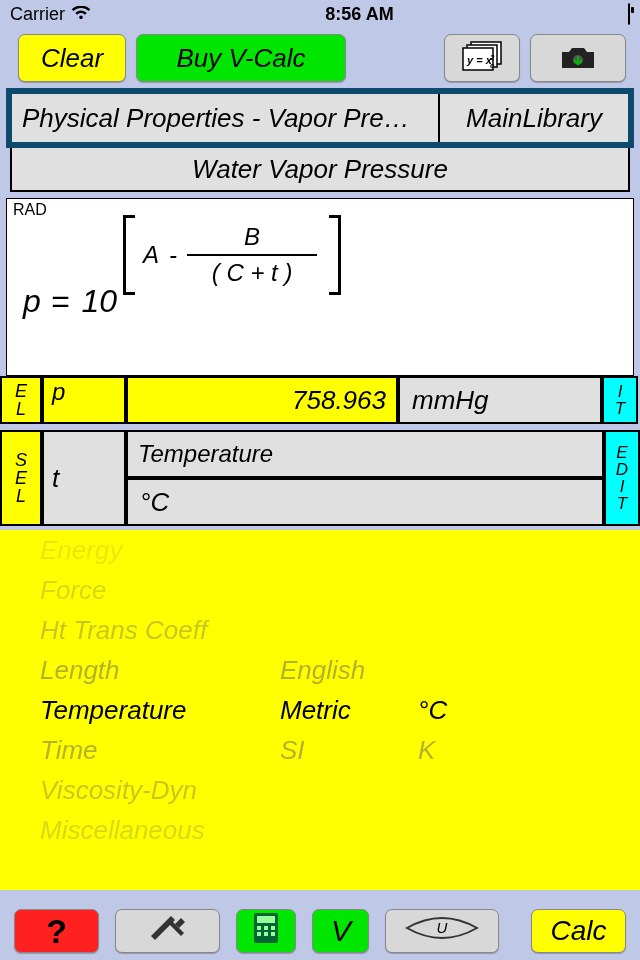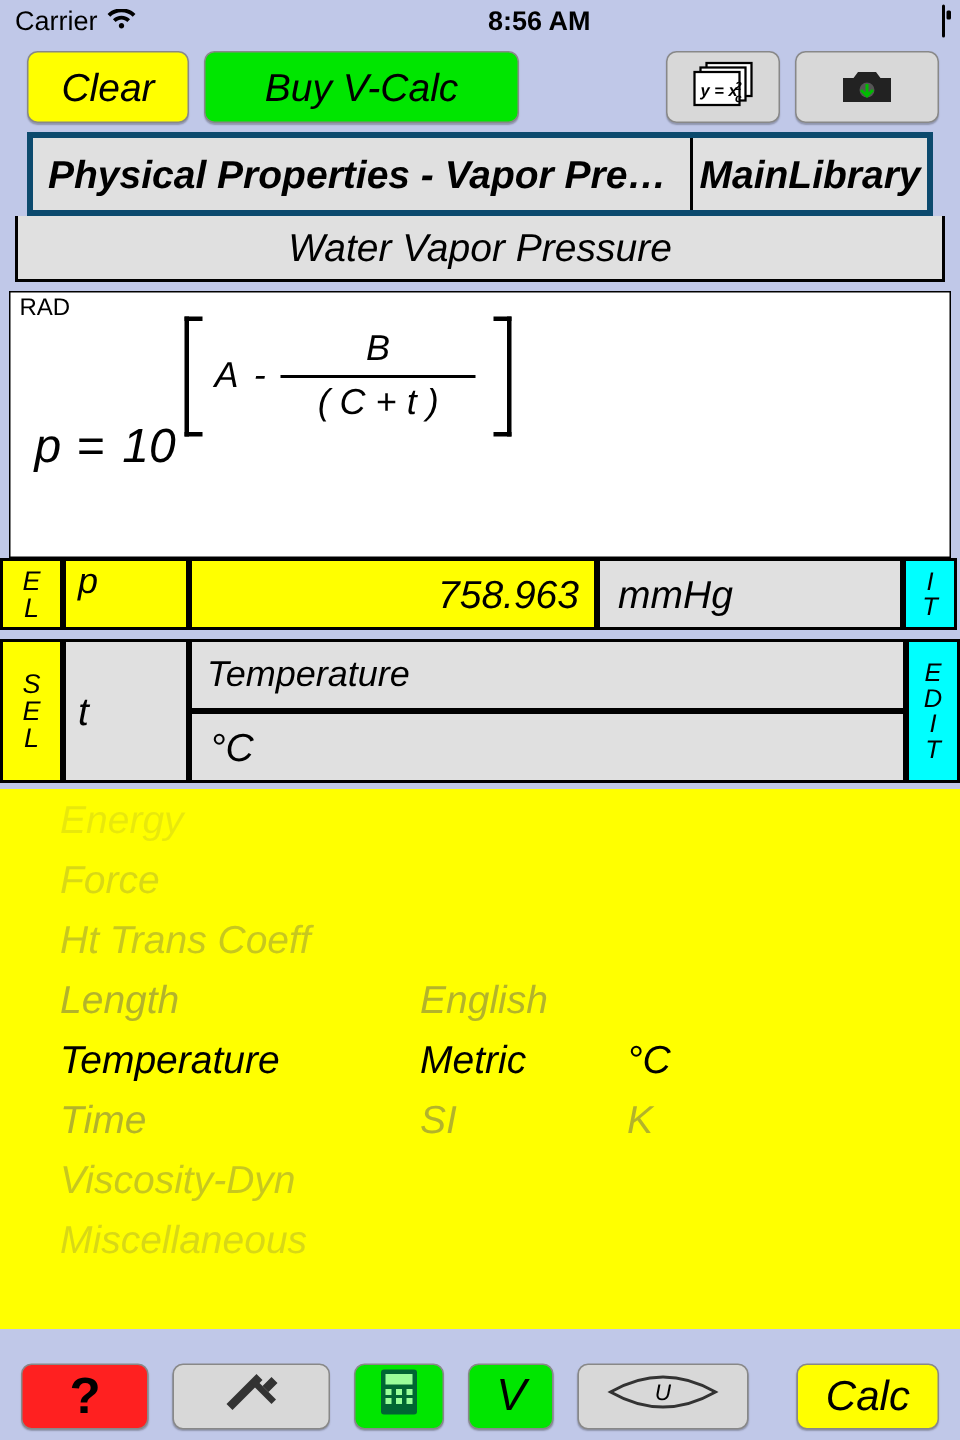--- a/index.html
+++ b/index.html
@@ -20,25 +20,25 @@
     .btn { height:48px; border:1px solid #888; border-radius:7px; background:#d8d8d8; display:flex; align-items:center; justify-content:center; font-size:26px; font-style:italic; font-weight:500; box-shadow:0 1px 1px rgba(0,0,0,.25); }
     .btn-yellow { background:#ffff00; }
     .btn-green  { background:#00e600; }
     .btn-red    { background:#ff2020; }
     #bClear { width:108px; }
     #bBuy   { width:210px; }
     #bEq    { width:76px; display:flex;align-items:center;justify-content:center; }
     #bCam   { width:96px; position:relative;}
 
     
-    .bcrow { margin:0 18px; display:flex; border:4px solid #0c4a6e;font-weight:bold; }
+    .bcrow { margin:0 6px; display:flex; border:6px solid #0c4a6e; }
     .bcrow .bc { height:48px; border-right:2px solid #000; background:#e0e0e0; display:flex; align-items:center; padding:0 10px; font-size:26px; font-style:italic; white-space:nowrap; overflow:hidden; }
     .bcrow .bc:last-child { border-right:none; }
     #bc1{ flex:1; }
-    #bc2{ width:156px; justify-content:center;}
+    #bc2{ width:188px; justify-content:center;}
     .titlebar { margin:0 10px; height:44px; border:2px solid #000; border-top:none; background:#e0e0e0; display:flex; align-items:center; justify-content:center; font-size:26px; font-style:italic; }
 
     
     .formbox { margin:6px 6px 0; height:178px; background:#fff; border:1px solid #000; position:relative; padding:8px; }
     .radlbl { position:absolute; top:2px; left:6px; font-size:16px; }
     .formula { position:absolute; left:16px; top:40px; font-size:30px; font-style:italic; display:flex; align-items:center; }
     .formula .base { font-size:32px; }
     .formula .exp  { font-size:24px; position:relative; top:-24px; margin-left:6px; }
     .lbrack,.rbrack{ display:inline-block; width:12px; height:80px; border:3px solid #000; position:relative; top:0;}
     .lbrack{ border-right:none; }

